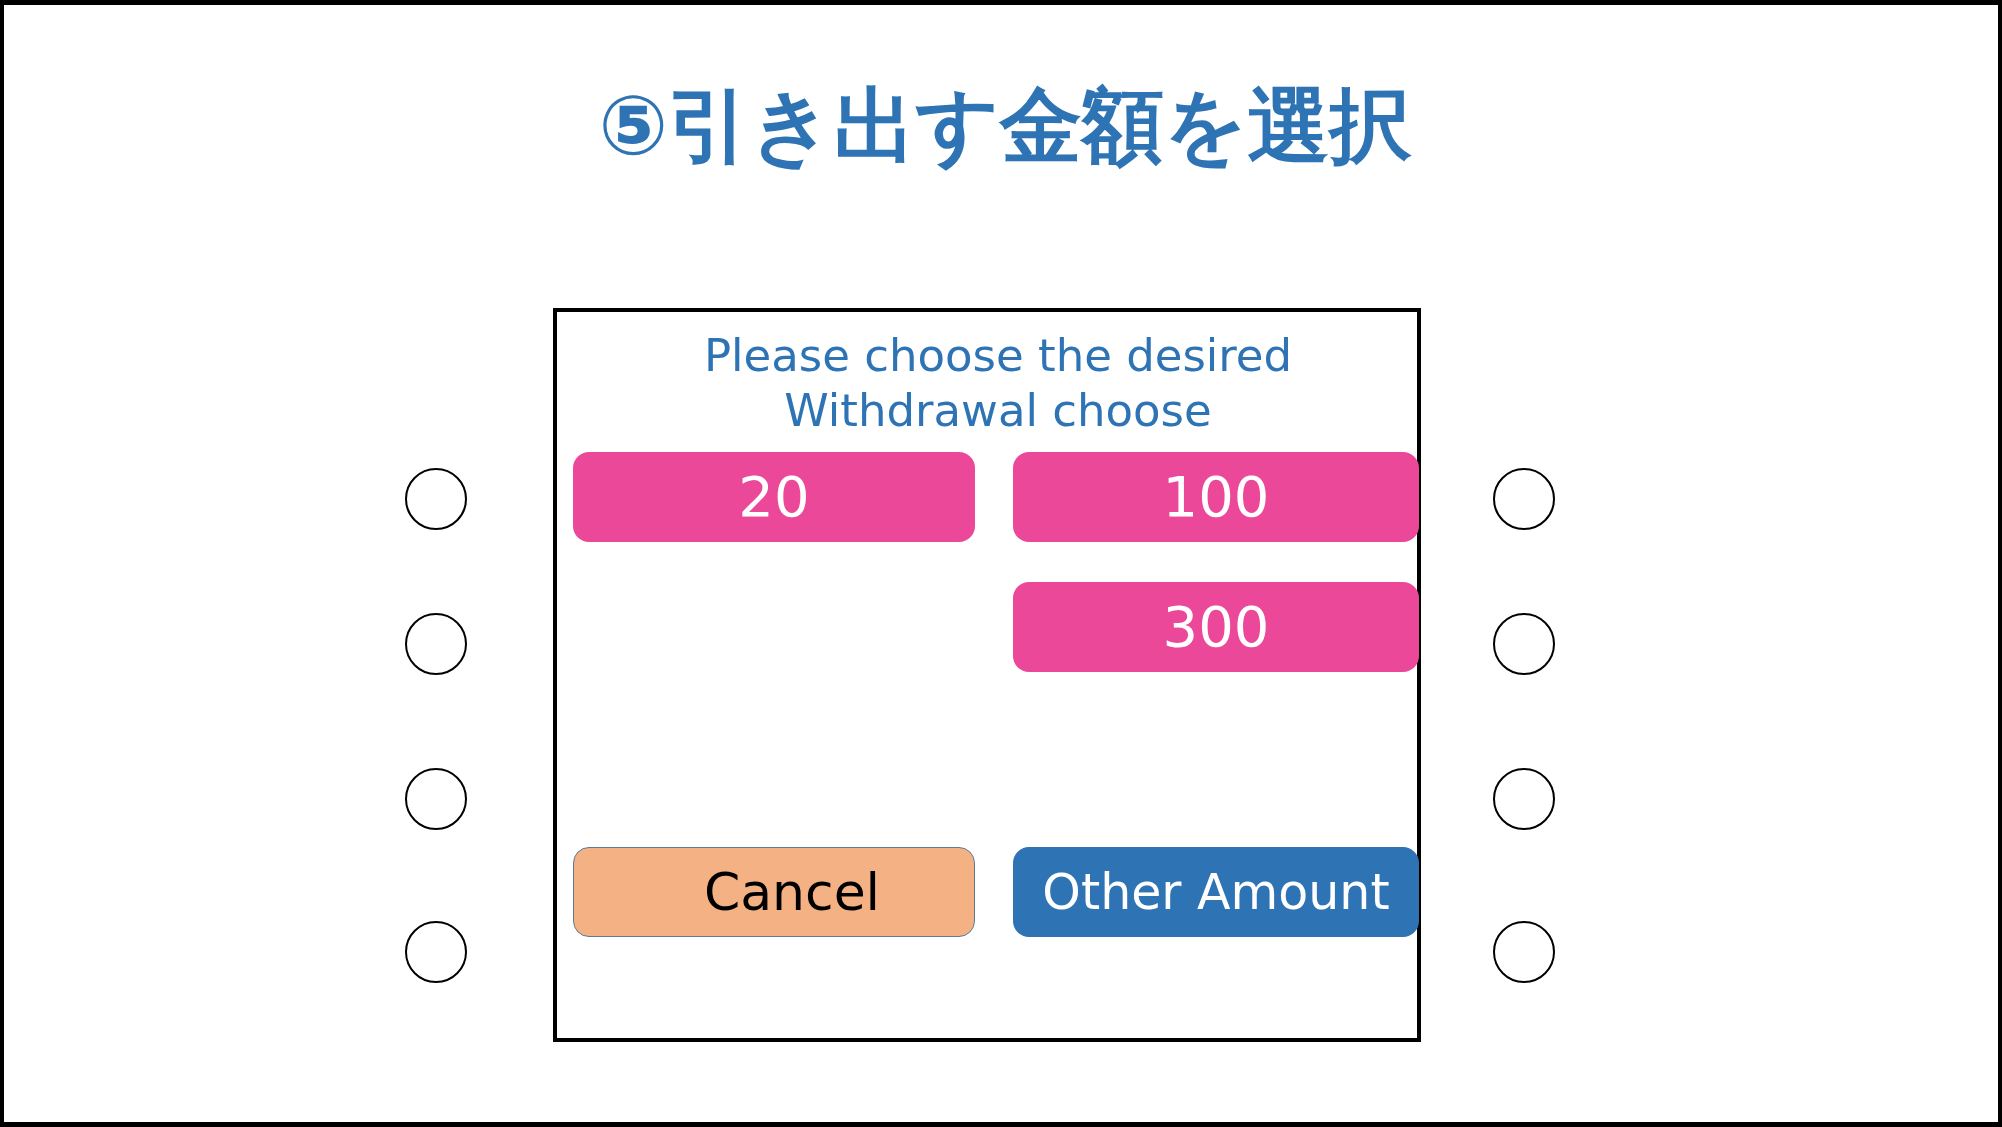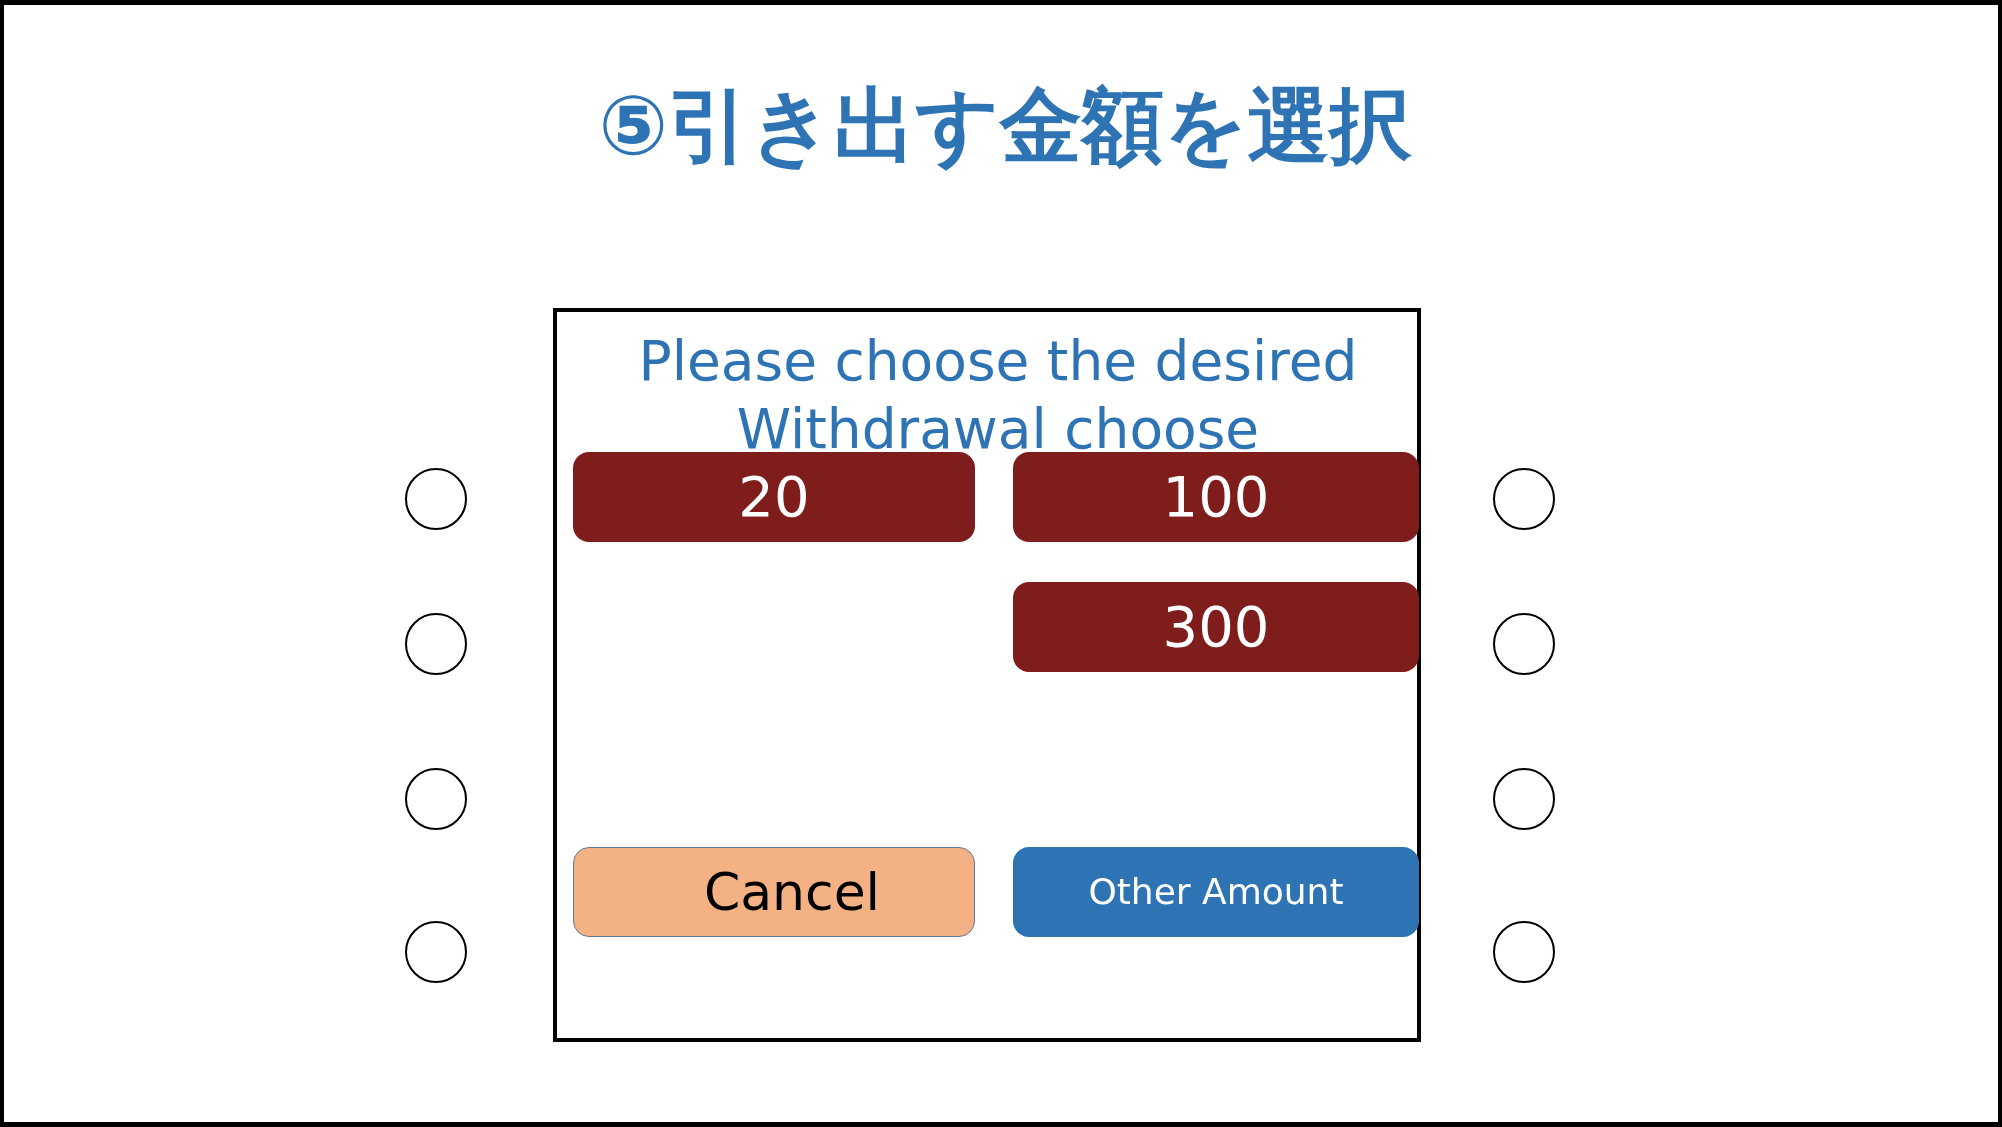--- a/index.html
+++ b/index.html
@@ -53,21 +53,21 @@
     background: #ffffff;
   }
 
   .prompt {
     position: absolute;
     left: 0;
     top: 16px;
     width: 868px;
     text-align: center;
     color: #2E74B5;
-    font-size: 55px;
+    font-size: 45px;
     line-height: 1.23;
     font-weight: 400;
     padding-left: 14px;
     box-sizing: border-box;
   }
   .prompt-line {
     display: block;
     white-space: nowrap;
   }
 
@@ -78,29 +78,29 @@
     border-radius: 16px;
     display: flex;
     align-items: center;
     justify-content: center;
     font-size: 56px;
     font-weight: 400;
     line-height: 1;
     user-select: none;
   }
   .btn.amount {
-    background: #7f1d1d;
+    background: #ec4899;
     color: #ffffff;
     border: none;
   }
   .btn.other {
     background: #2E74B5;
     color: #ffffff;
     border: none;
-    font-size: 36px;
+    font-size: 49px;
   }
   .btn.cancel {
     background: #F4B183;
     color: #000000;
     border: 1px solid #5B7C99;
     font-size: 52px;
     padding-left: 36px;
   }
 
   

